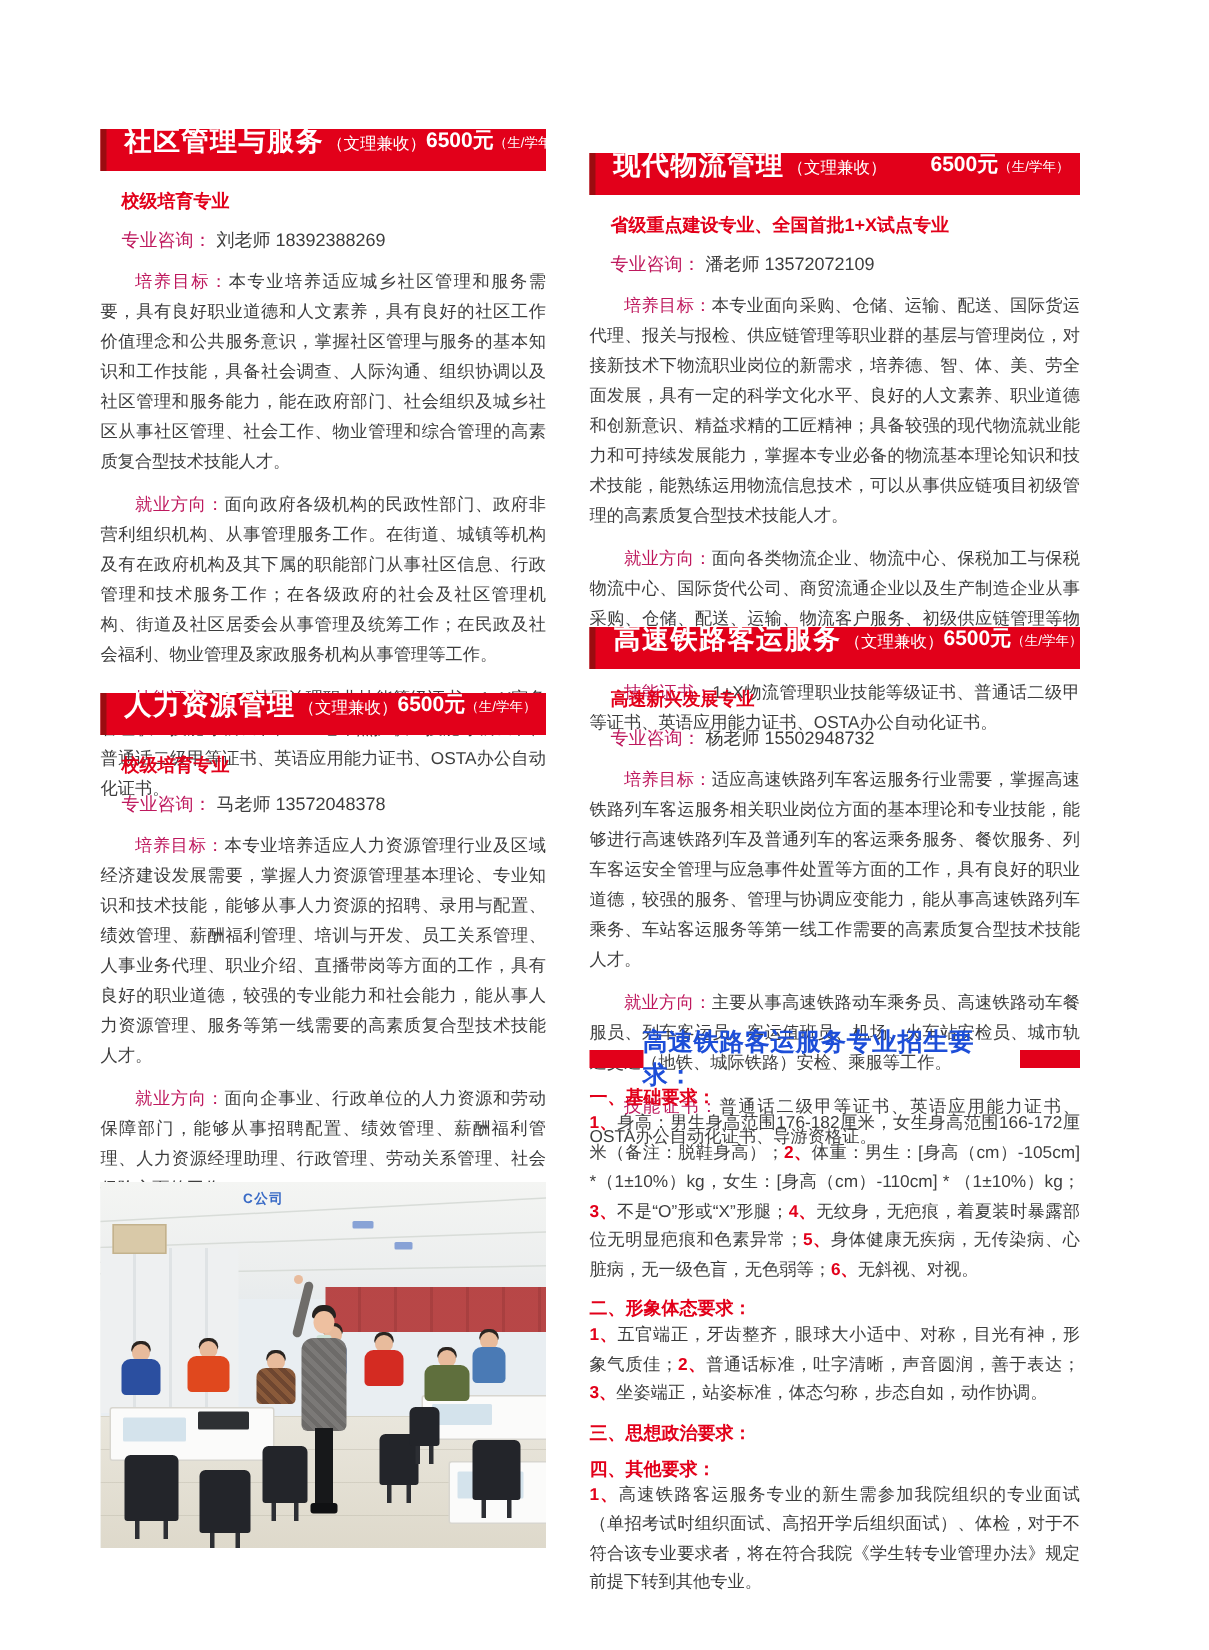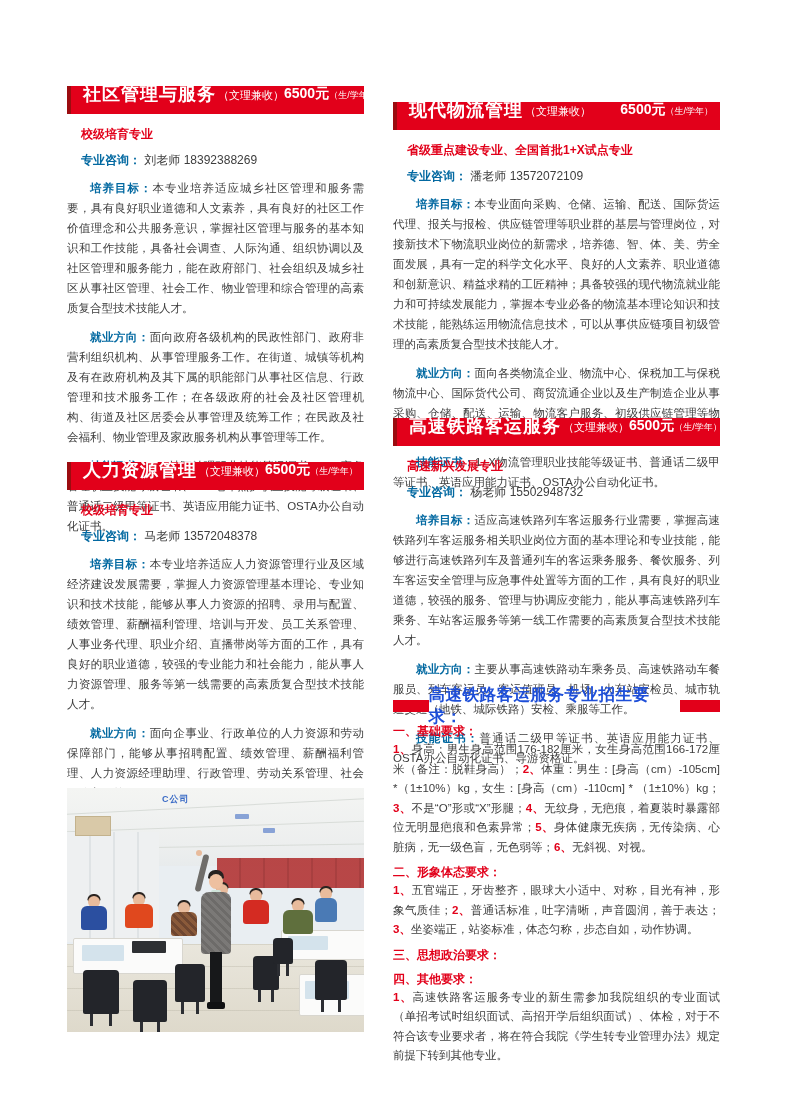--- a/index.html
+++ b/index.html
@@ -19,21 +19,21 @@
     display:flex;align-items:center;color:#fff;
     padding:0 7px 12px 12px;box-sizing:border-box;white-space:nowrap;
   }
   .band-title{font-size:18px;font-weight:bold;letter-spacing:1px;}
   .band-sub{font-size:11px;margin-left:2px;margin-top:2px;}
   .band-fee{margin-left:auto;font-size:14px;font-weight:bold;}
   .band-fee-unit{font-size:9px;margin-top:2px;}
 
   .badge{color:#e2001a;font-weight:bold;font-size:12px;margin:12px 0 0 14px;}
   .consult{margin:9px 0 0 14px;font-size:12px;}
-  .lab{color:#0369a1;font-weight:bold;}
+  .lab{color:#be185d;font-weight:normal;}
 
   .para{
     font-size:11.5px;line-height:20px;text-align:justify;
     text-indent:2em;margin:9px 0 0 0;color:#3d3d3d;
   }
 
   
   .req-head{display:flex;align-items:center;justify-content:space-between;height:20px;}
   .req-bar{height:12px;background:#e2001a;}
   .req-bar.l{width:36px;}

